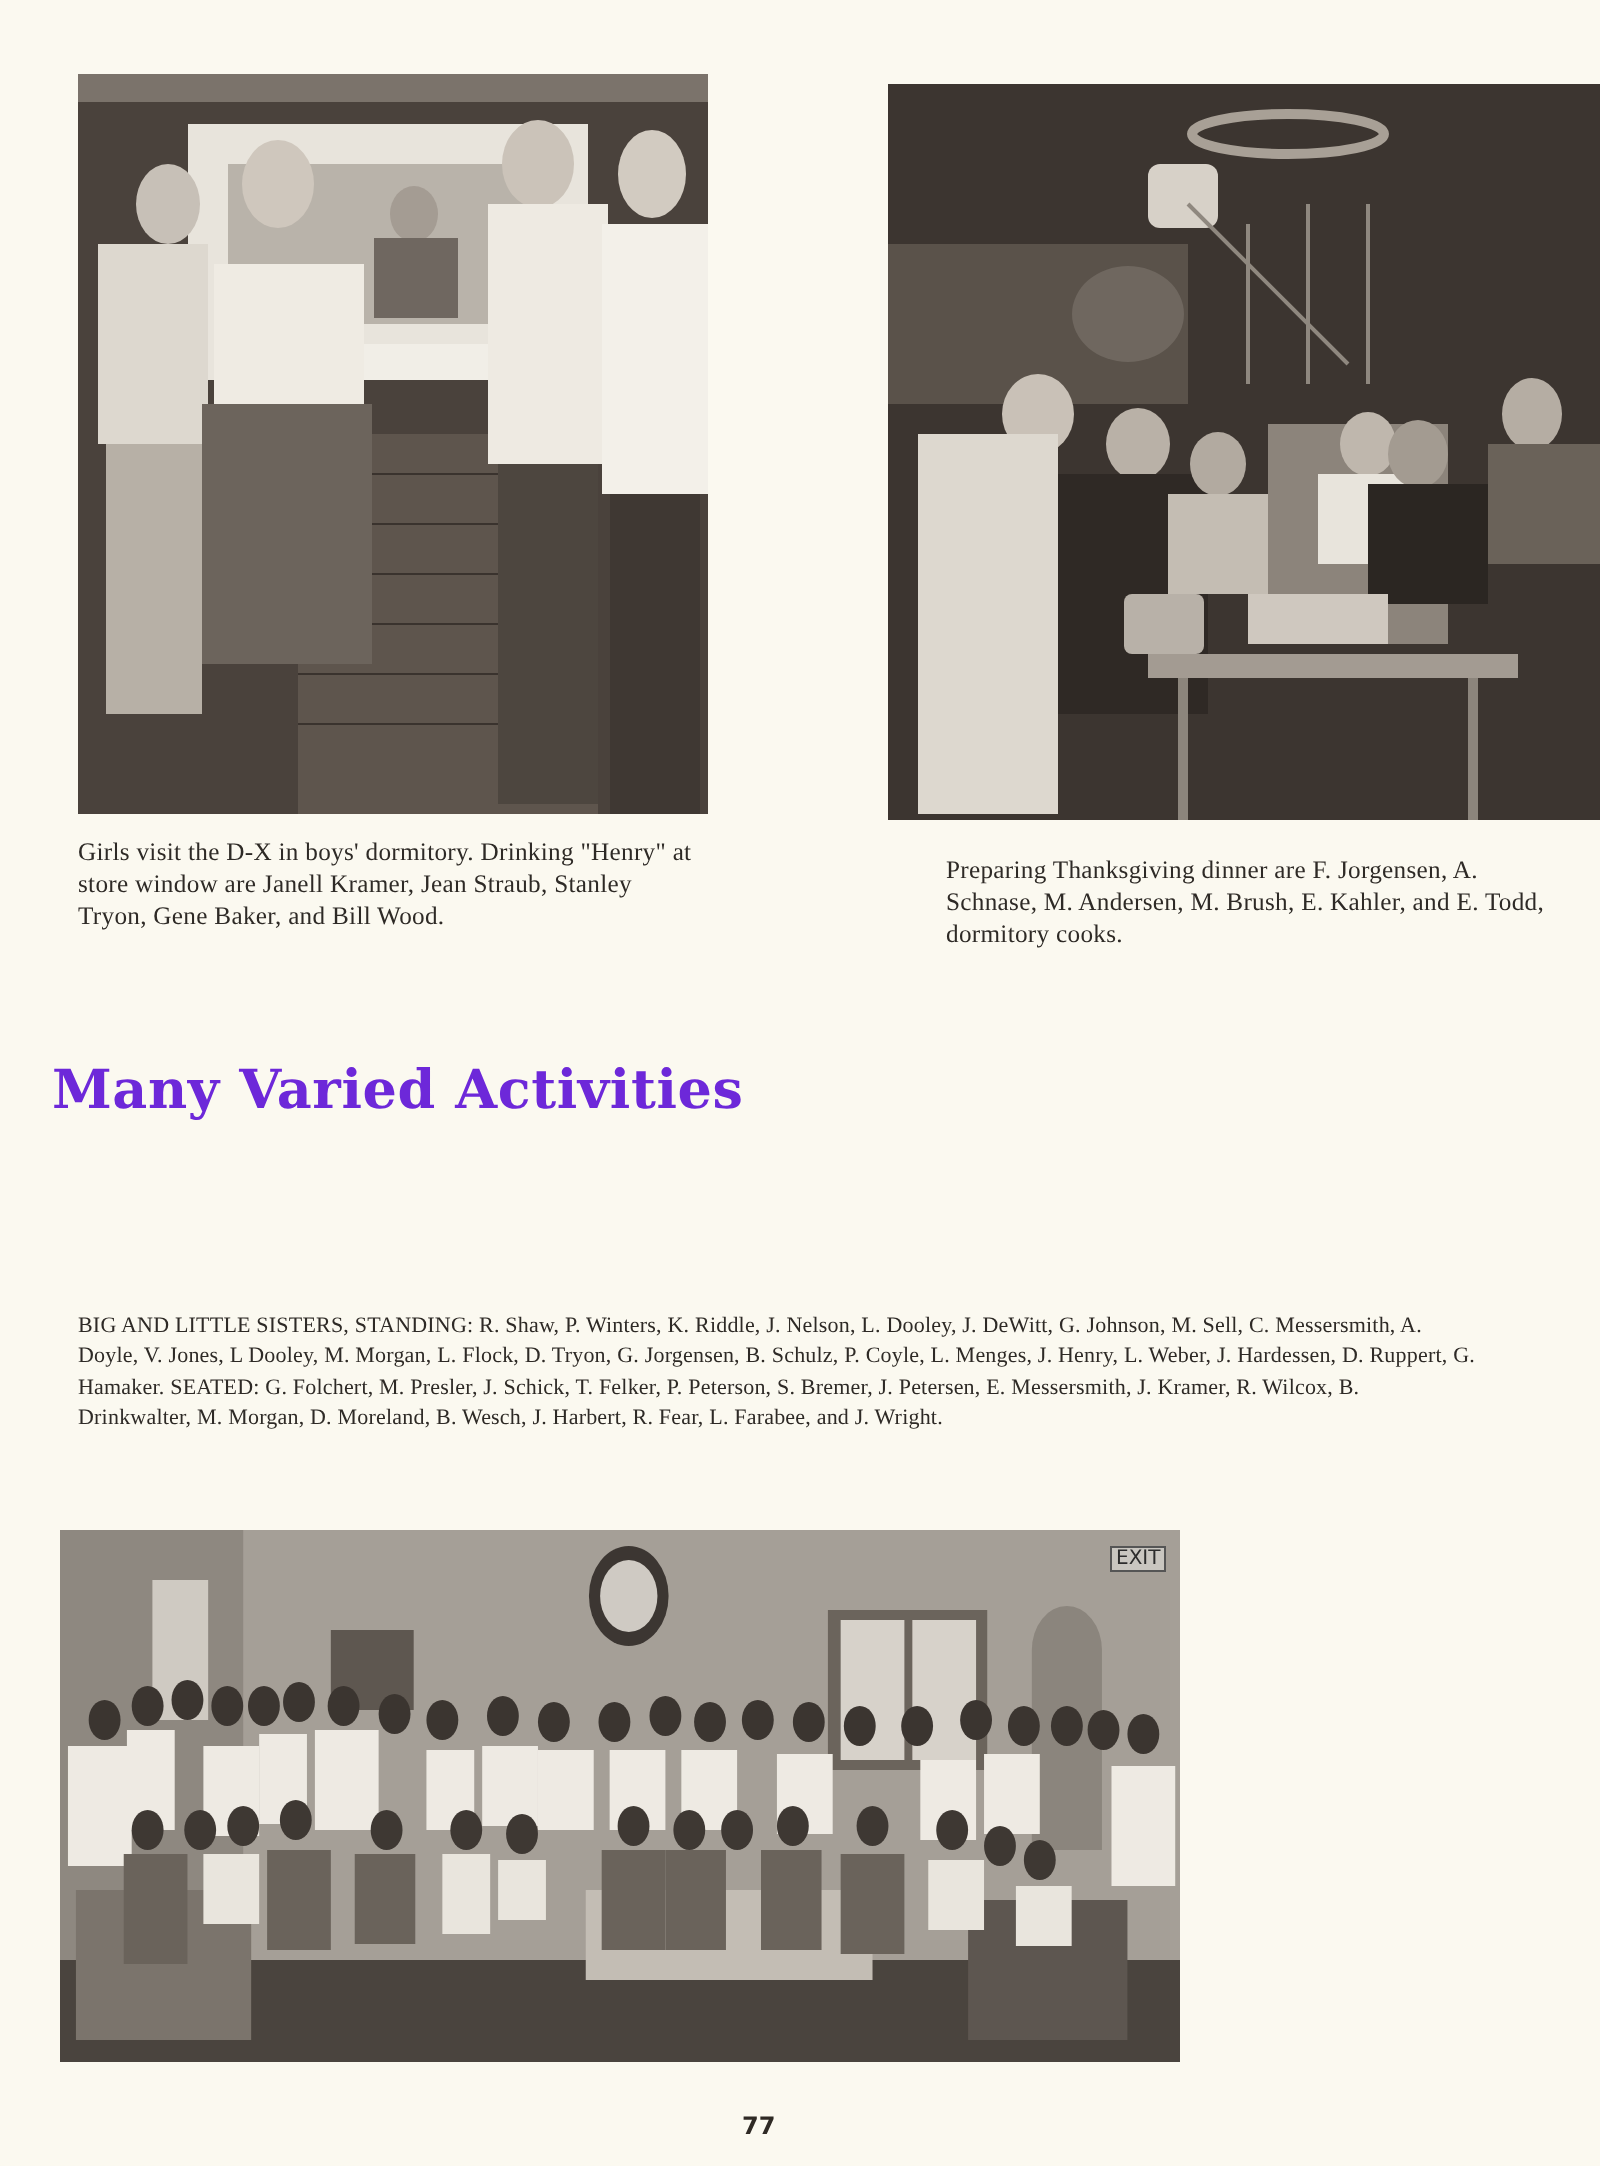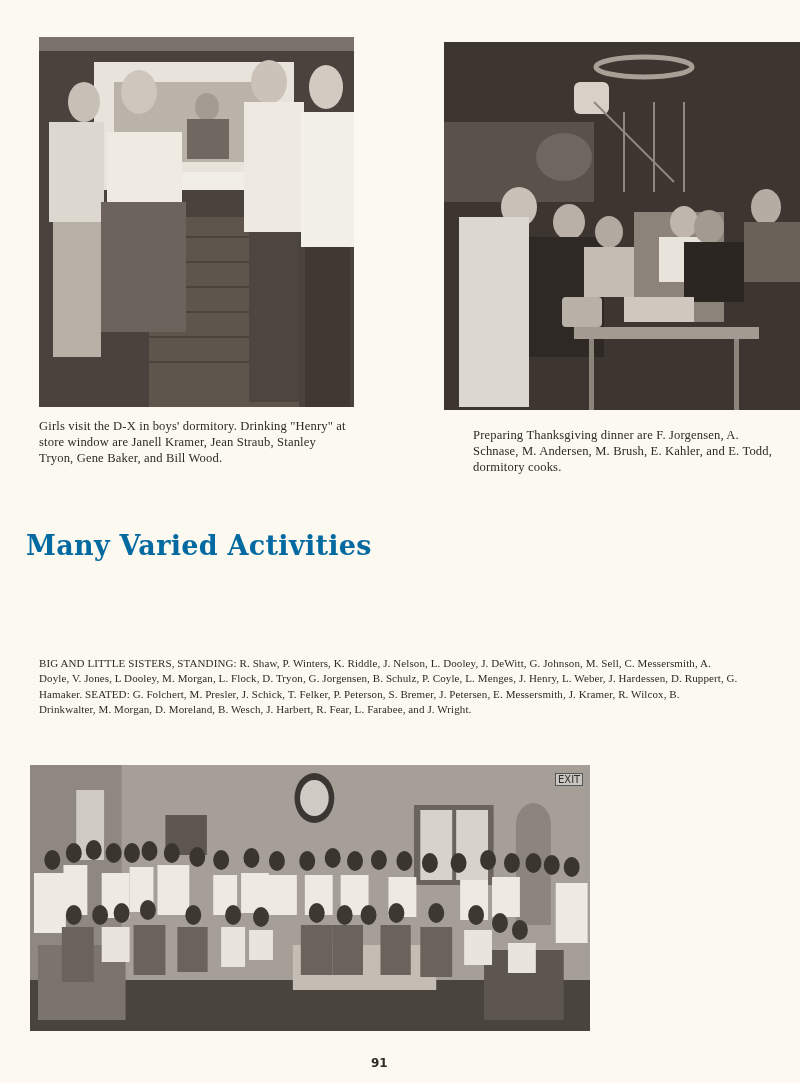--- a/index.html
+++ b/index.html
@@ -20,21 +20,21 @@
     font-size: 12.6px; line-height: 16px;
     color: #2e2a26; letter-spacing: 0.15px;
   }
   #photo-dx { left: 39px; top: 37px; width: 315px; height: 370px; }
   #caption-dx { left: 39px; top: 418px; width: 312px; }
   #photo-kitchen { left: 444px; top: 42px; width: 356px; height: 368px; }
   #caption-kitchen { left: 473px; top: 427px; width: 312px; }
   #heading {
     position: absolute; left: 26px; top: 530px;
     font-family: "DejaVu Serif", serif; font-weight: bold;
-    font-size: 27px; letter-spacing: 0.3px; color: #0369a1;
+    font-size: 27px; letter-spacing: 0.3px; color: #6d28d9;
   }
   #caption-sisters {
     left: 39px; top: 656px; width: 700px; font-size: 11px; line-height: 15.4px;
     letter-spacing: 0.1px;
   }
   #photo-group { left: 30px; top: 765px; width: 560px; height: 266px; background: #bef264; }
   #page-number {
     position: absolute; left: 371px; top: 1056px;
     font-family: "DejaVu Sans", sans-serif; font-weight: bold; font-size: 12px; color: #2f2a25;
   }
@@ -216,13 +216,13 @@
       <rect x="90" y="162" width="35" height="35"></rect>
         <rect x="240" y="162" width="30" height="40"></rect>
       <rect x="275" y="165" width="30" height="30"></rect>
         <rect x="545" y="165" width="35" height="35"></rect>
       <rect x="600" y="178" width="35" height="30"></rect>
     </g>
   </svg>
   <span class="exit">EXIT</span>
 </div>
 
-<div id="page-number">91</div>
+<div id="page-number">77</div>
 
 </body></html>

